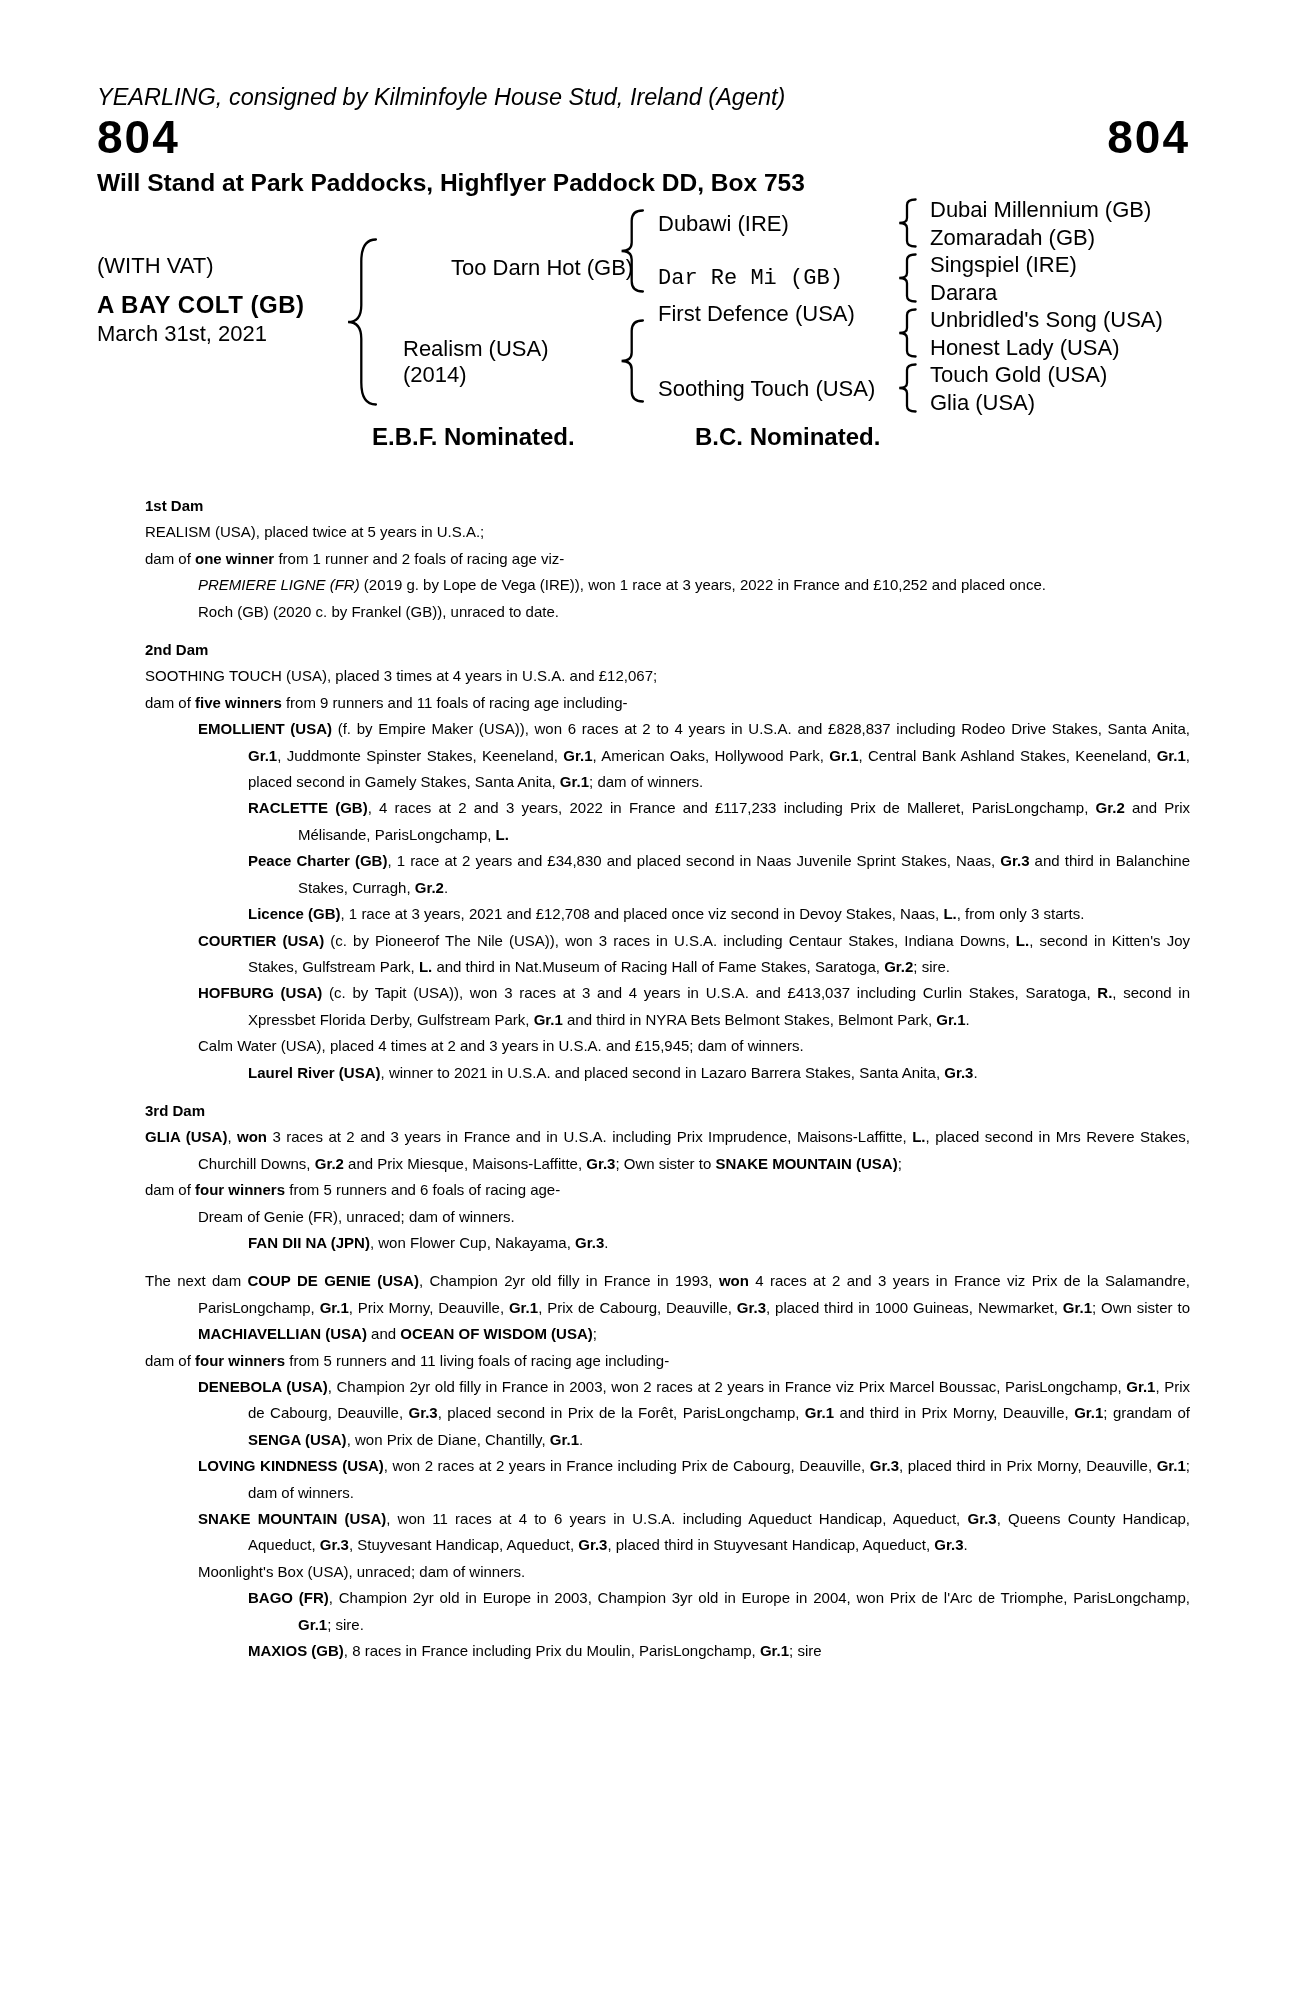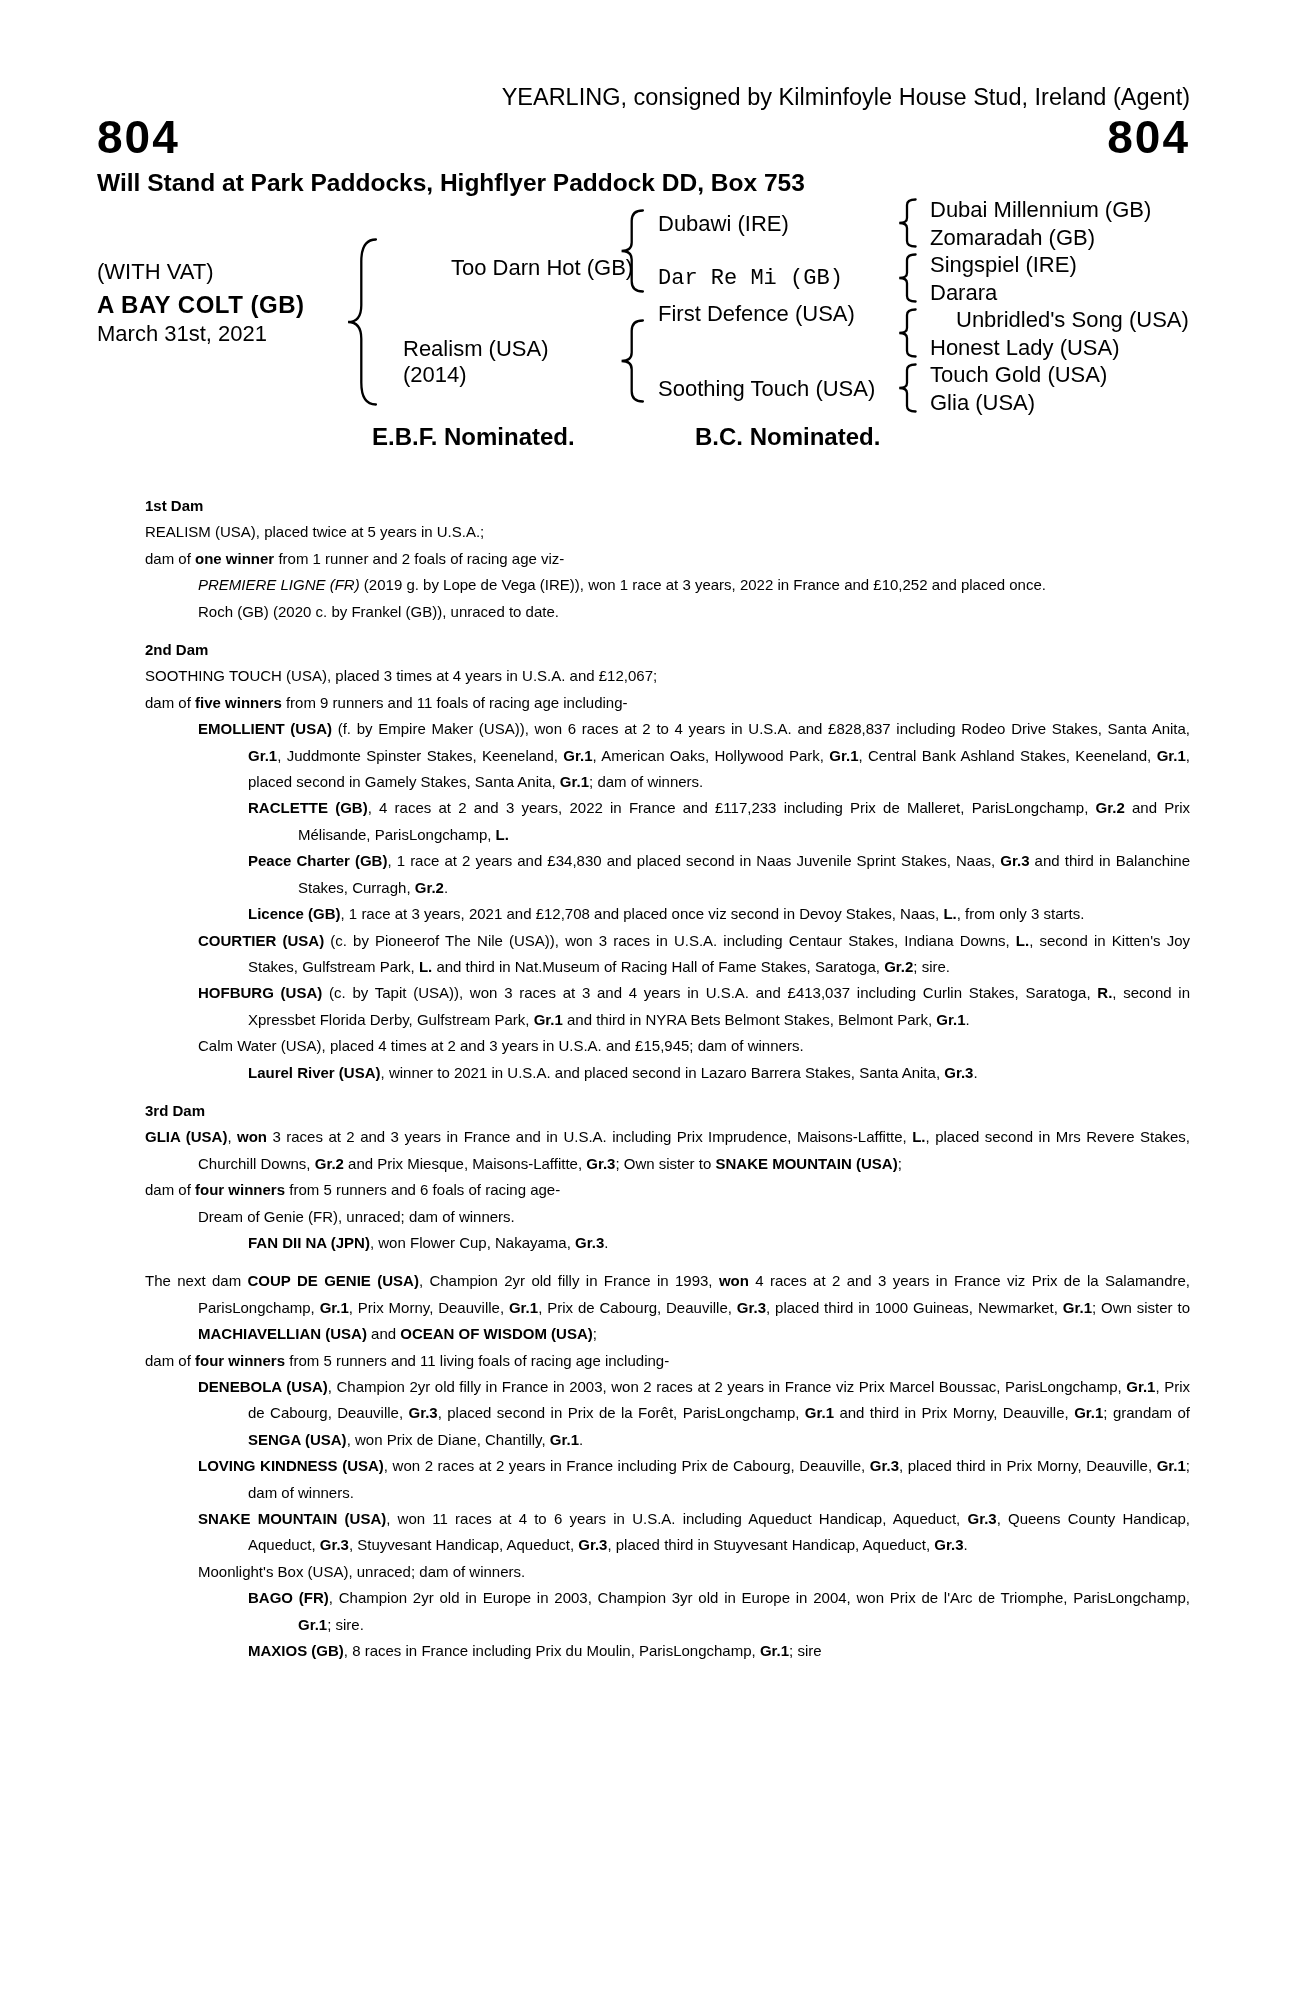--- a/index.html
+++ b/index.html
@@ -1,37 +1,37 @@
 <!DOCTYPE html>
 <html><head>
 <meta charset="utf-8">
 <style>
   html,body{margin:0;padding:0;background:#ffffff;}
   .page{
     position:relative;width:1314px;height:2000px;background:#ffffff;color:#000;
     font-family:"Liberation Sans",sans-serif;overflow:hidden;
   }
   .abs{position:absolute;white-space:nowrap;}
-  .consignor{top:84px;left:97px;width:1093px;text-align:right;font-size:23.5px;}
+  .consignor{top:84px;left:97px;width:1093px;text-align:left;font-style:italic;font-size:23.5px;}
   .lot-left{top:110px;left:97px;font-size:46px;font-weight:bold;letter-spacing:2px;}
   .lot-right{top:110px;right:124px;font-size:46px;font-weight:bold;letter-spacing:2px;text-align:right;}
   .stand{top:169px;left:97px;font-size:24.5px;font-weight:bold;}
   
   .pe{position:absolute;white-space:nowrap;font-size:22px;line-height:24px;}
-  .vat{left:97px;top:260px;}
+  .vat{left:97px;top:254px;}
   .colt{left:97px;top:293px;font-weight:bold;font-size:24px;letter-spacing:.5px;}
   .foaled{left:97px;top:322px;}
   .sire-n{left:403px;top:256px;margin-left:48px;}
   .dam-n{left:403px;top:337px;}
   .dam-y{left:403px;top:363px;}
   .g1{left:658px;top:212px;} .g2{left:658px;top:267px;font-family:Liberation Mono, monospace;}
   .g3{left:658px;top:302px;} .g4{left:658px;top:377px;}
   .l1{left:930px;top:198px;} .l2{left:930px;top:226px;}
   .l3{left:930px;top:253px;} .l4{left:930px;top:281px;}
-  .l5{left:930px;top:308px;margin-left:26px;} .l6{left:930px;top:336px;}
+  .l5{left:930px;top:308px;} .l6{left:930px;top:336px;}
   .l7{left:930px;top:363px;} .l8{left:930px;top:391px;}
   .brace{position:absolute;}
   .br-big{left:346px;top:238px;}
   .br-m1{left:620px;top:209px;} .br-m2{left:620px;top:319px;}
   .br-p1{left:898px;top:198px;} .br-p2{left:898px;top:253px;}
   .br-p3{left:898px;top:308px;} .br-p4{left:898px;top:363px;}
   .nom{top:423px;font-weight:bold;font-size:24px;}
   .nom-ebf{left:372px;} .nom-bc{left:695px;}
   
   .bodytext{position:absolute;top:493px;left:0;right:0;font-size:15px;line-height:26.4px;padding-left:48px;}

